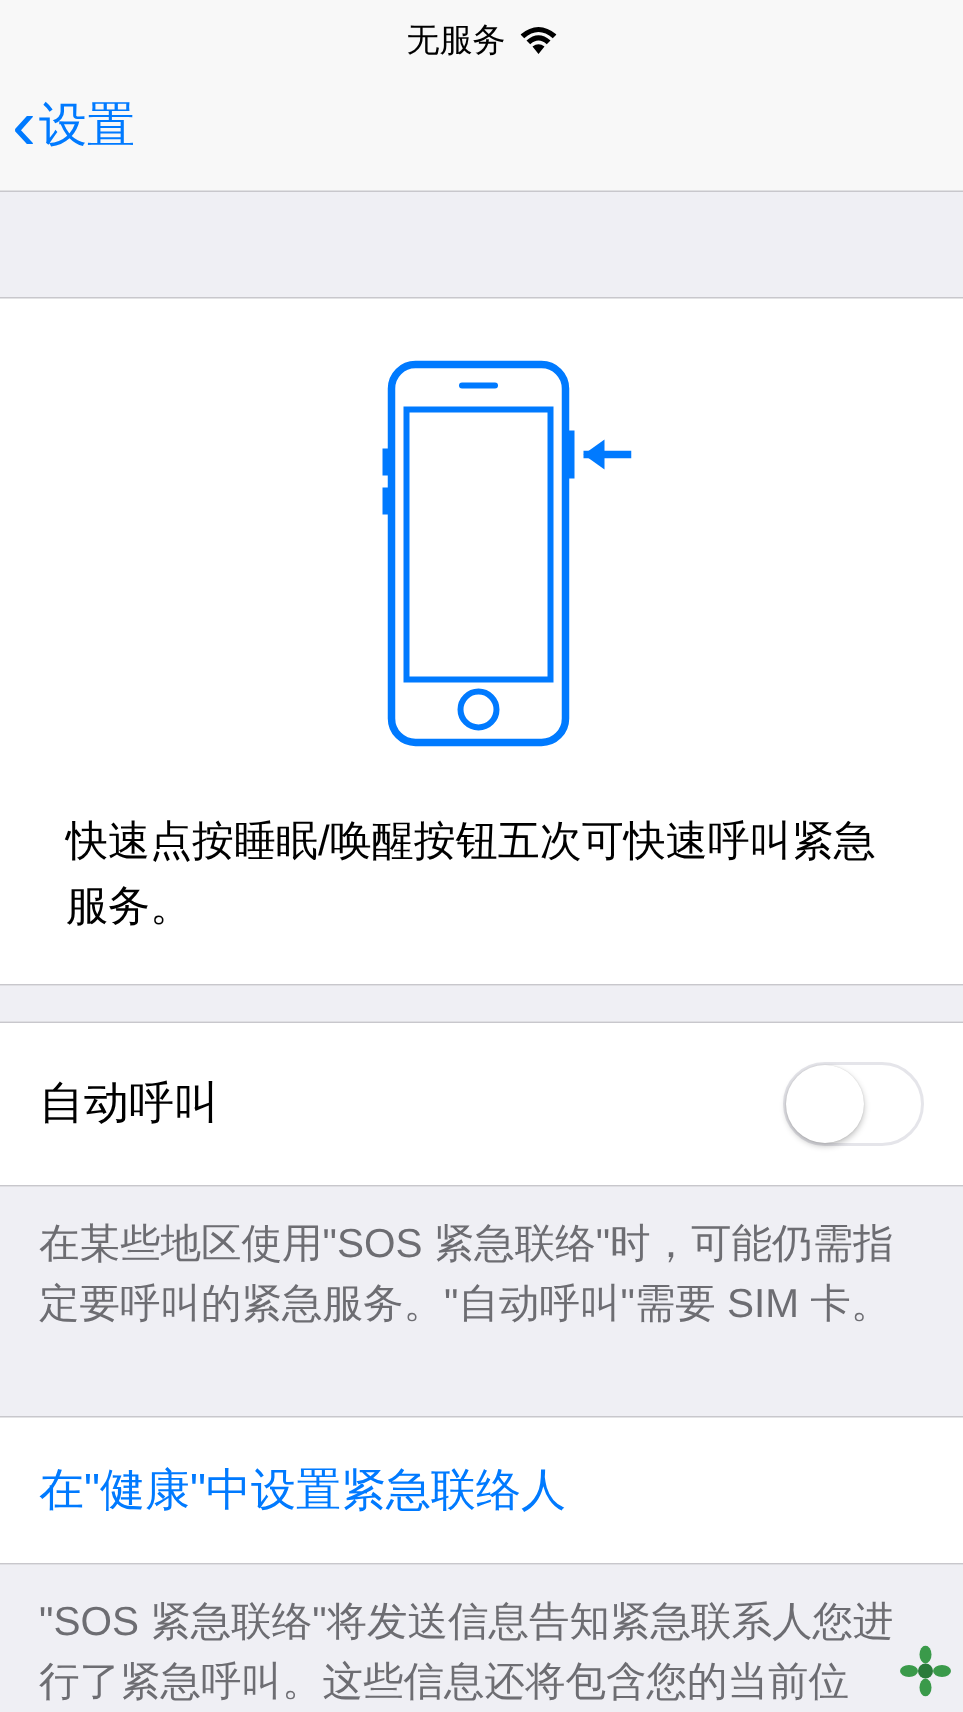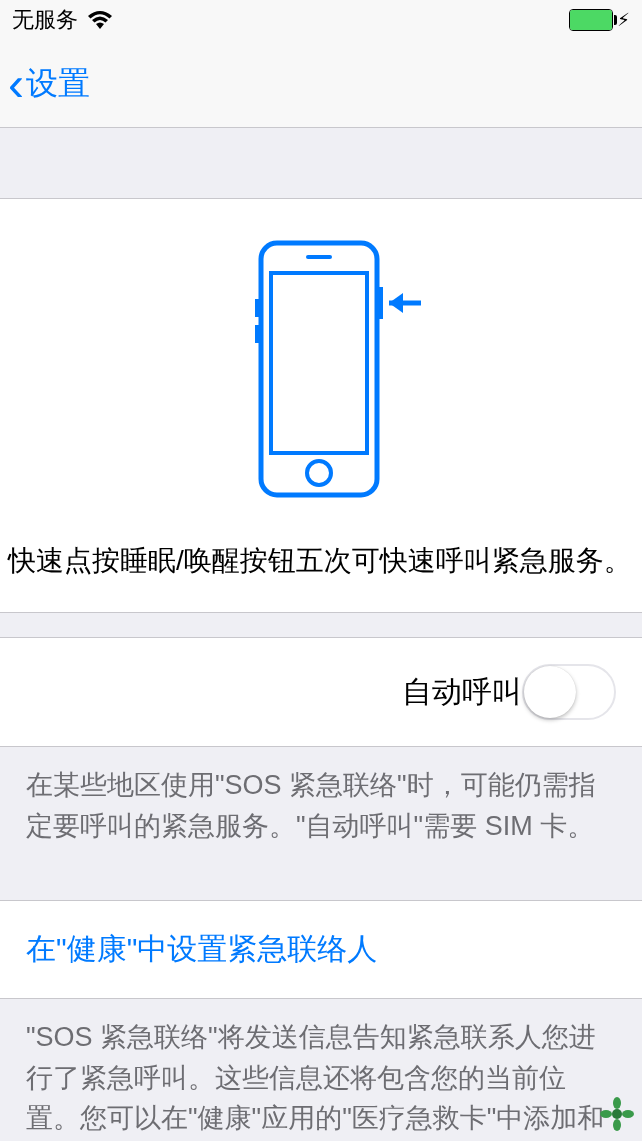--- a/index.html
+++ b/index.html
@@ -14,20 +14,21 @@
     .status-bar {
       height: 40px;
       background: #f8f8f8;
       display: flex;
       align-items: center;
       justify-content: space-between;
       padding: 12px 12px;
       font-size: 22px;
       font-weight: 500;
       color: #000;
+      flex-direction: column;
     }
     .status-left { display: flex; align-items: center; gap: 10px; }
     .status-right { display: flex; align-items: center; gap: 4px; }
     .wifi-icon { width: 24px; height: 18px; }
     .battery { width: 44px; height: 22px; border: 1.5px solid #000; border-radius: 4px; position: relative; }
     .battery::after { content: ''; position: absolute; right: -5px; top: 5px; width: 3px; height: 10px; background: #000; border-radius: 0 2px 2px 0; }
     .battery-fill { width: 100%; height: 100%; background: #4cd964; border-radius: 2px; }
     .bolt { font-size: 18px; }
     .nav-bar {
       height: 88px;
@@ -52,40 +53,40 @@
       transform: translateX(-50%);
       font-size: 32px;
       font-weight: 600;
       color: #000;
     }
     .hero-section {
       background: #fff;
       border-top: 1px solid #c8c7cc;
       border-bottom: 1px solid #c8c7cc;
       margin-top: 70px;
-      padding: 40px 8px 30px;
+      padding: 40px 44px 30px;
     }
     .phone-illustration {
       display: flex;
       justify-content: center;
       margin-bottom: 40px;
     }
     .hero-text {
       font-size: 28px;
       color: #000;
       line-height: 1.55;
     }
     .setting-row {
       background: #fff;
       border-top: 1px solid #c8c7cc;
       border-bottom: 1px solid #c8c7cc;
       padding: 26px 26px;
       display: flex;
       align-items: center;
-      justify-content: flex-end;
+      justify-content: space-between;
     }
     .setting-label {
       font-size: 30px;
       color: #000;
     }
     .toggle {
       width: 94px;
       height: 56px;
       border-radius: 28px;
       background: #fff;

